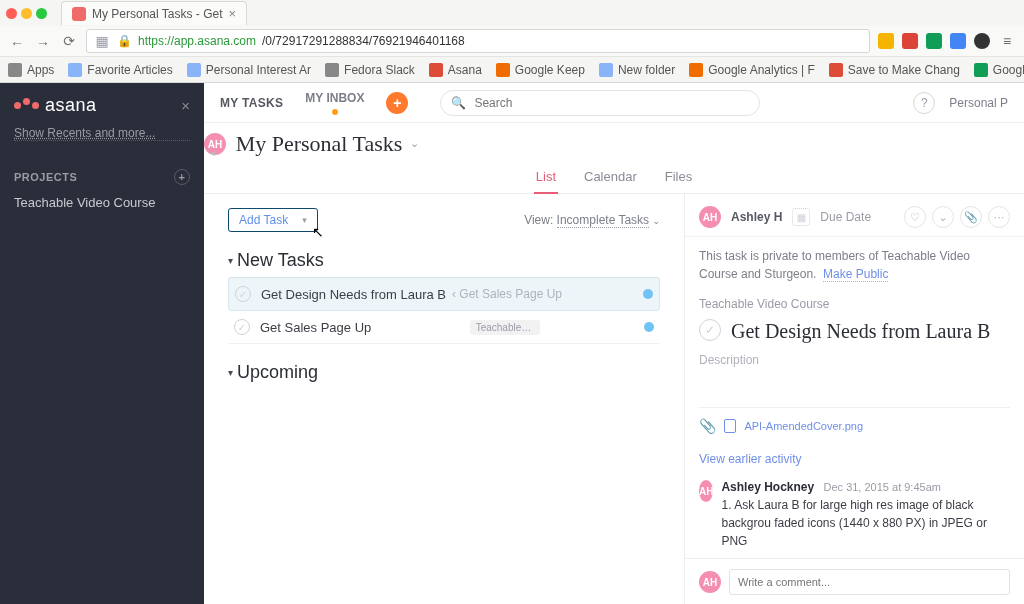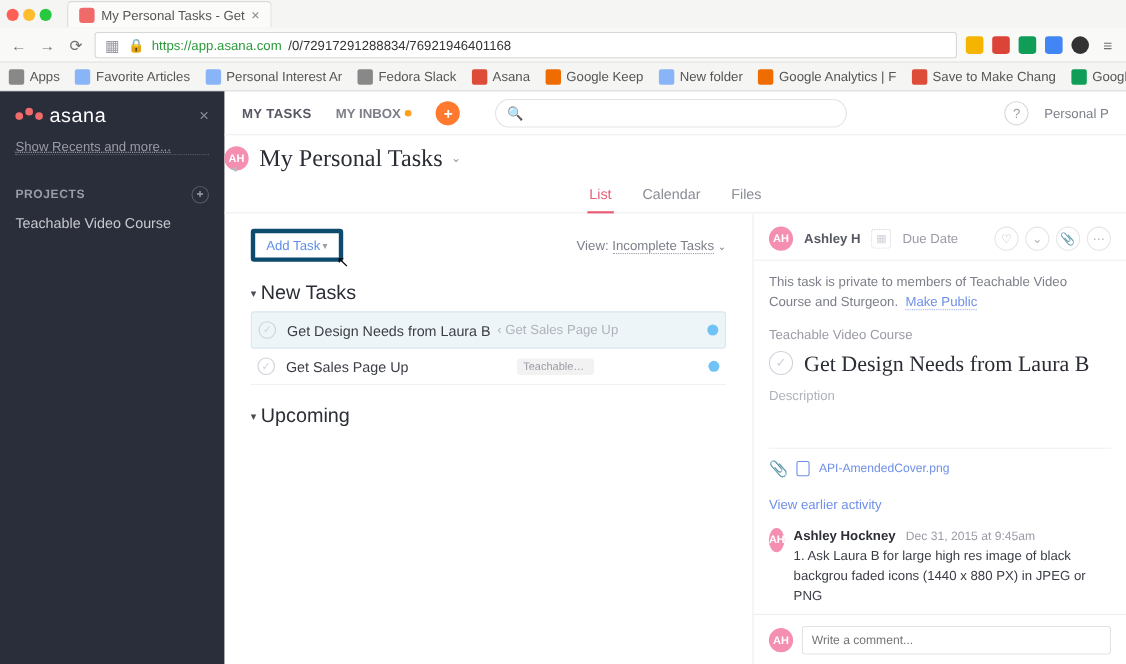--- a/index.html
+++ b/index.html
@@ -36,21 +36,21 @@
   .sidebar-close { color:#8a8c96; font-size:15px;}
   .recents { margin-top:10px; font-size:12px; color:#9a9ca6; text-decoration:underline dotted; border-bottom:1px dotted #5a5c68; display:inline-block;}
   .projects-head{ display:flex; justify-content:space-between; align-items:center; margin-top:28px; font-size:11px; letter-spacing:.5px; color:#9a9ca6; font-weight:600;}
   .plus-circ{ width:16px;height:16px;border:1px solid #595b66;border-radius:50%; display:flex;align-items:center;justify-content:center; font-size:11px; color:#9a9ca6;}
   .project-item{ margin-top:10px; color:#c8c9cf; font-size:13px;}
 
   .main { flex:1; display:flex; flex-direction:column; position:relative; }
   .topbar { height:40px; border-bottom:1px solid #eee; display:flex; align-items:center; padding:0 16px; gap:22px; font-size:12px; color:#7c7f89; position:relative;}
   .tb-link{ font-weight:700; letter-spacing:.3px;}
   .tb-link.active{ color:#565862;}
-  .tb-inbox{ display:flex; align-items:center; gap:4px; font-weight:700;}
+  .tb-inbox{ display:flex; align-items:center; gap:4px; font-weight:700;flex-direction:column;}
   .orange-dot{ width:6px;height:6px;border-radius:50%; background:#ff9f1a;}
   .add-circle{ width:22px;height:22px;border-radius:50%; background:#ff7a2e; color:#fff; display:flex;align-items:center;justify-content:center; font-size:14px; font-weight:700;}
   .search-wrap{ flex:0 0 320px; display:flex; align-items:center; border:1px solid #e3e3e3; border-radius:14px; height:26px; padding:0 10px; color:#9a9ca6; gap:8px; margin-left:10px;}
   .search-wrap input{ border:none; outline:none; font-size:12px; flex:1; background:transparent;}
   .tb-right{ margin-left:auto; display:flex; align-items:center; gap:14px;}
   .help-circ{ width:22px;height:22px;border:1px solid #d8d8d8;border-radius:50%;display:flex;align-items:center;justify-content:center;color:#9a9ca6;font-size:12px;}
   .profile-link{ color:#7c7f89; font-size:12px;}
 
   .center-split{ display:flex; flex:1; min-height:0;}
   .list-pane{ flex:1; padding:0 0 10px 0; overflow:hidden; position:relative;}
@@ -61,21 +61,21 @@
   .page-header{ text-align:left; padding-top:8px;}
   .avatar-sm{ display:inline-flex; width:22px;height:22px;border-radius:50%; background:#f48fb1; color:#fff; font-size:10px; align-items:center; justify-content:center; font-weight:700; vertical-align:middle; margin-right:6px;}
   .page-title{ font-size:22px; color:#2c2e36; font-family:Georgia, 'Times New Roman', serif; display:inline-block; vertical-align:middle;}
   .title-caret{ color:#9a9ca6; font-size:11px; margin-left:4px;}
   .header-tabs{ display:flex; justify-content:center; gap:24px; margin-top:6px; font-size:13px; color:#8a8c96; border-bottom:1px solid #eee;}
   .header-tab{ padding:6px 2px 8px; }
   .header-tab.active{ color:#e85e76; border-bottom:2px solid #e85e76; margin-bottom:-1px;}
 
   .list-inner{ padding:14px 24px 0 24px;}
   .list-controls{ display:flex; align-items:center; justify-content:space-between;}
-  .add-task-btn{ border:4px solid #0c4a6e; background:#fff; color:#5f8fe8; font-size:12px; padding:4px 10px; border-radius:3px; display:inline-flex; align-items:center; gap:2px;}
+  .add-task-btn{ border:1px solid #0c4a6e; background:#fff; color:#5f8fe8; font-size:12px; padding:4px 10px; border-radius:3px; display:inline-flex; align-items:center; gap:14px;}
   .cursor-ov{ position:relative; display:inline-block;}
   .cursor-ptr{ position:absolute; right:-6px; bottom:-8px; font-size:14px; color:#000;}
   .view-ctrl{ color:#7c7f89; font-size:12px;}
   .view-ctrl .underline-dotted{ border-bottom:1px dotted #9a9ca6;}
 
   .section-head{ font-family:Georgia,'Times New Roman',serif; font-size:18px; color:#2c2e36; margin-top:18px; display:flex; align-items:center; gap:4px;}
   .sect-caret{ font-size:10px; color:#4a4c56;}
   .task-list{ margin-top:6px;}
   .task-row{ display:flex; align-items:center; padding:8px 6px; border-bottom:1px solid #f0f0f0; font-size:13px; color:#3c3e46;}
   .task-row.selected{ background:#eef5f9; border:1px solid #d8e7ef; border-radius:3px;}
@@ -219,20 +219,21 @@
   <div class="main">
     <div class="topbar">
       <span class="tb-link active">MY TASKS</span>
       <span class="tb-inbox">
         <span>MY INBOX</span>
         <span class="orange-dot"></span>
       </span>
       <span class="add-circle">+</span>
       <div class="search-wrap">
         <span style="color:#b0b2bb;">🔍</span>
+        <input placeholder="Search" style="">
       </div>
       <div class="tb-right">
         <span class="help-circ">?</span>
         <span class="profile-link">Personal P</span>
       </div>
     </div>
 
     <span class="collapse-handle">◂</span>
 
     <div class="page-header">

